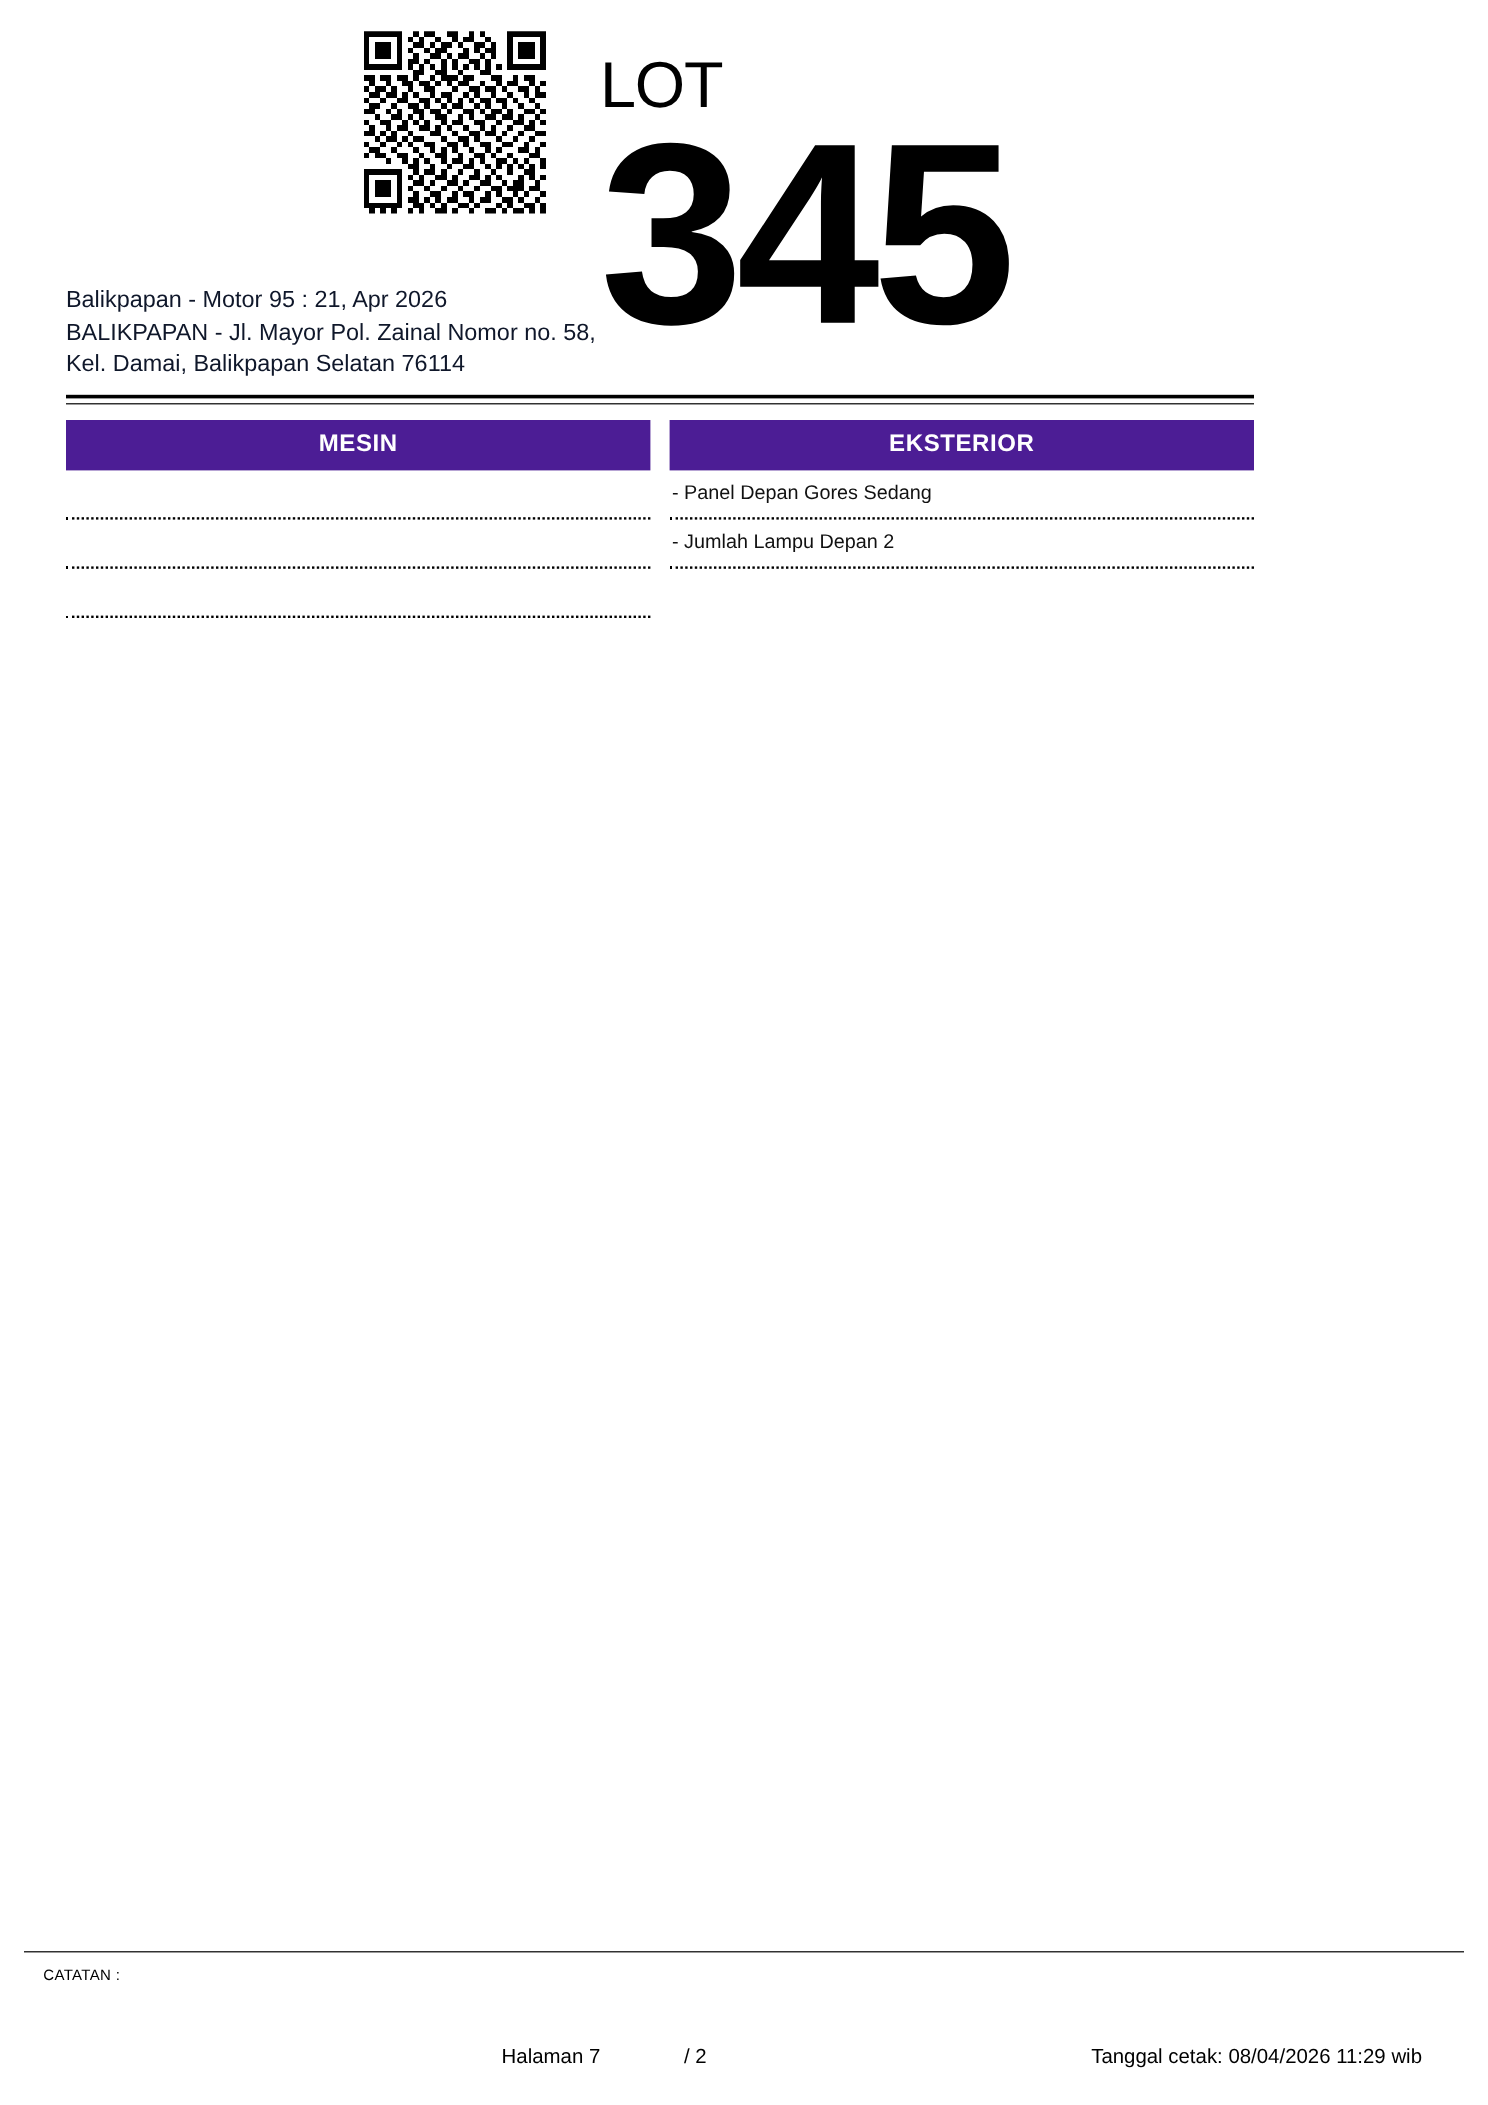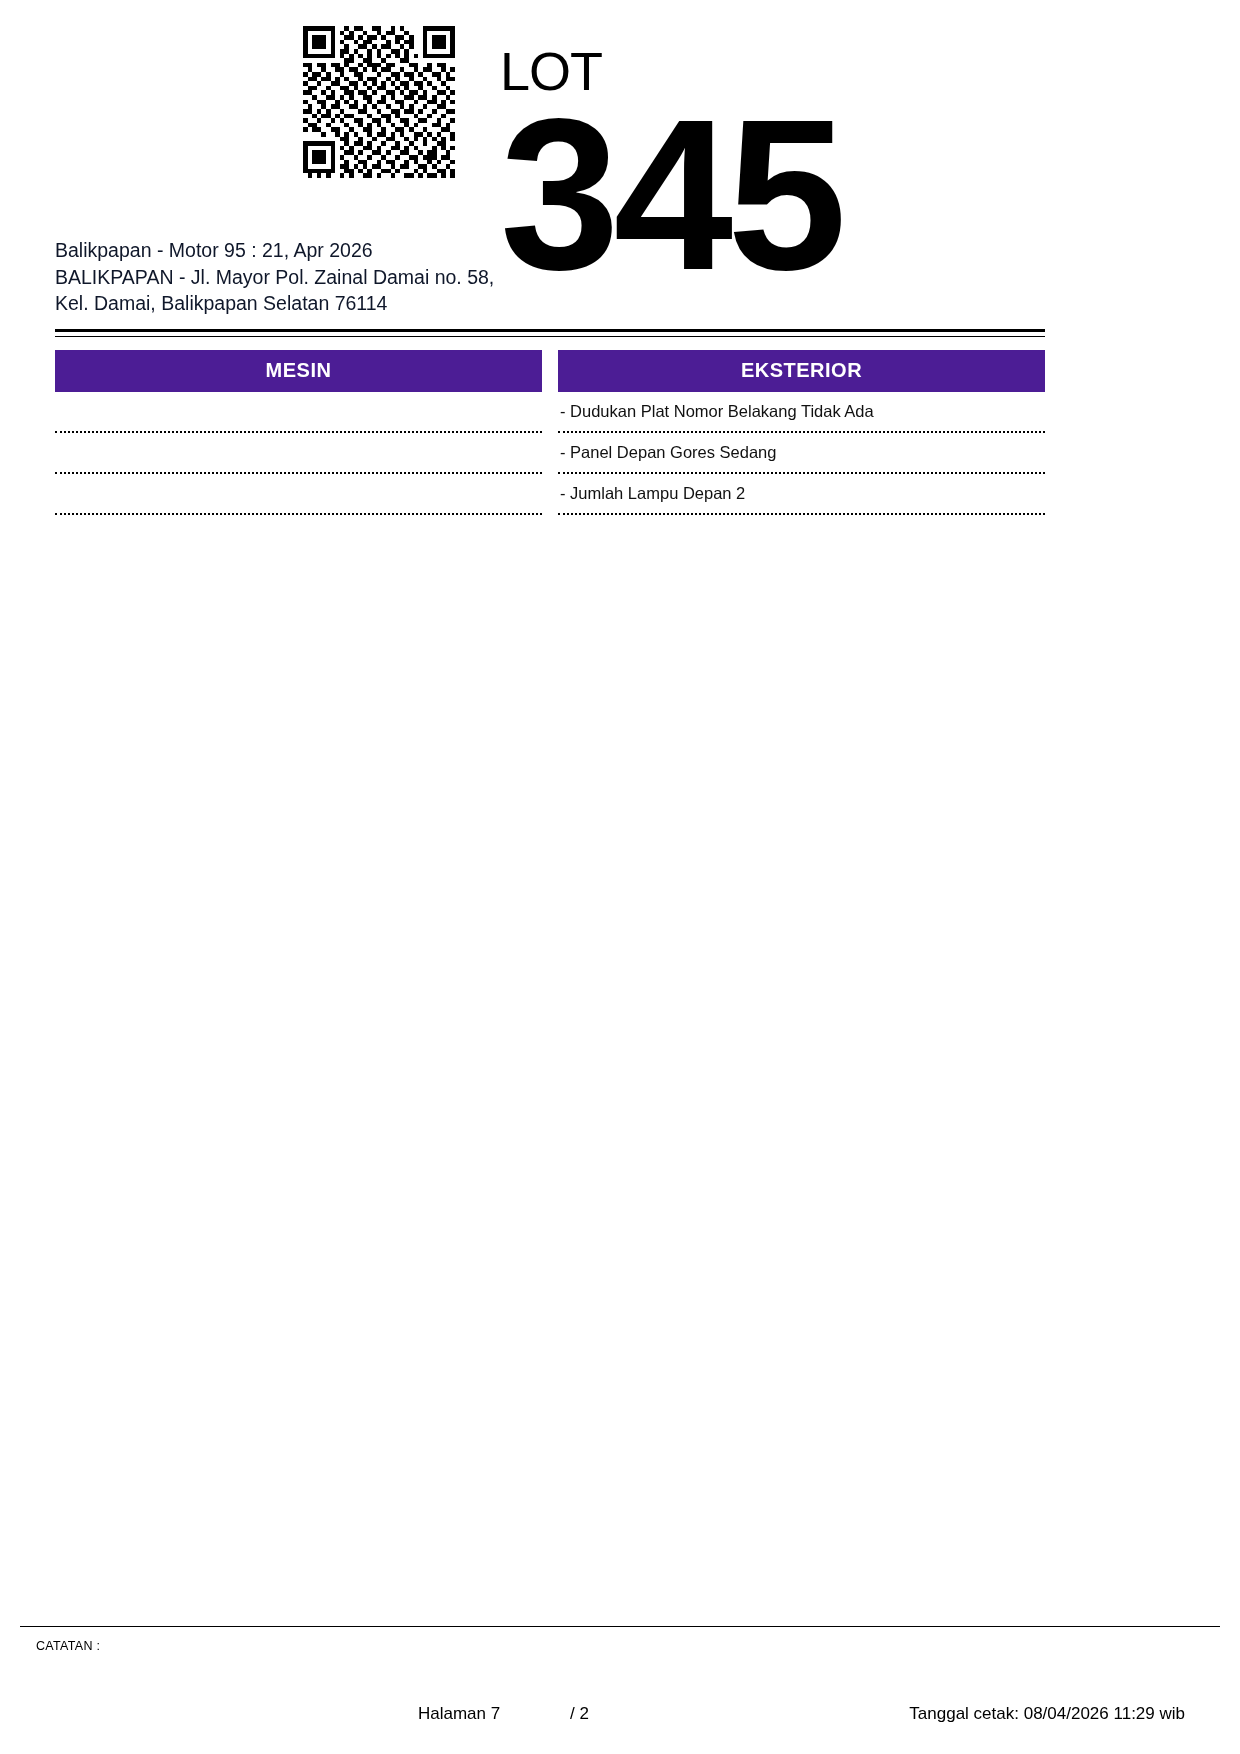--- a/index.html
+++ b/index.html
@@ -551,21 +551,21 @@
       </svg>
     </div>
 
     <div class="lot-block">
       <div class="lot-word">LOT</div>
       <div class="lot-number">345</div>
     </div>
 
     <div class="addr">
       <div>Balikpapan - Motor 95 : 21, Apr 2026</div>
-      <div>BALIKPAPAN - Jl. Mayor Pol. Zainal Damai no. 58,</div>
+      <div>BALIKPAPAN - Jl. Mayor Pol. Zainal Nomor no. 58,</div>
       <div>Kel. Damai, Balikpapan Selatan 76114</div>
     </div>
 
     <div class="rule-thick"></div>
     <div class="rule-thin"></div>
   </div>
 
   <div class="columns">
 
     <div class="col">
@@ -573,21 +573,20 @@
       <div class="items">
         <div class="item-row"></div>
         <div class="item-row"></div>
         <div class="item-row"></div>
       </div>
     </div>
 
     <div class="col">
       <div class="col-head">EKSTERIOR</div>
       <div class="items">
-        <div class="item-row">- Dudukan Plat Nomor Belakang Tidak Ada</div>
         <div class="item-row">- Panel Depan Gores Sedang</div>
         <div class="item-row">- Jumlah Lampu Depan 2</div>
       </div>
     </div>
 
   </div>
 
   <div class="footer">
     <div class="footer-rule"></div>
 

